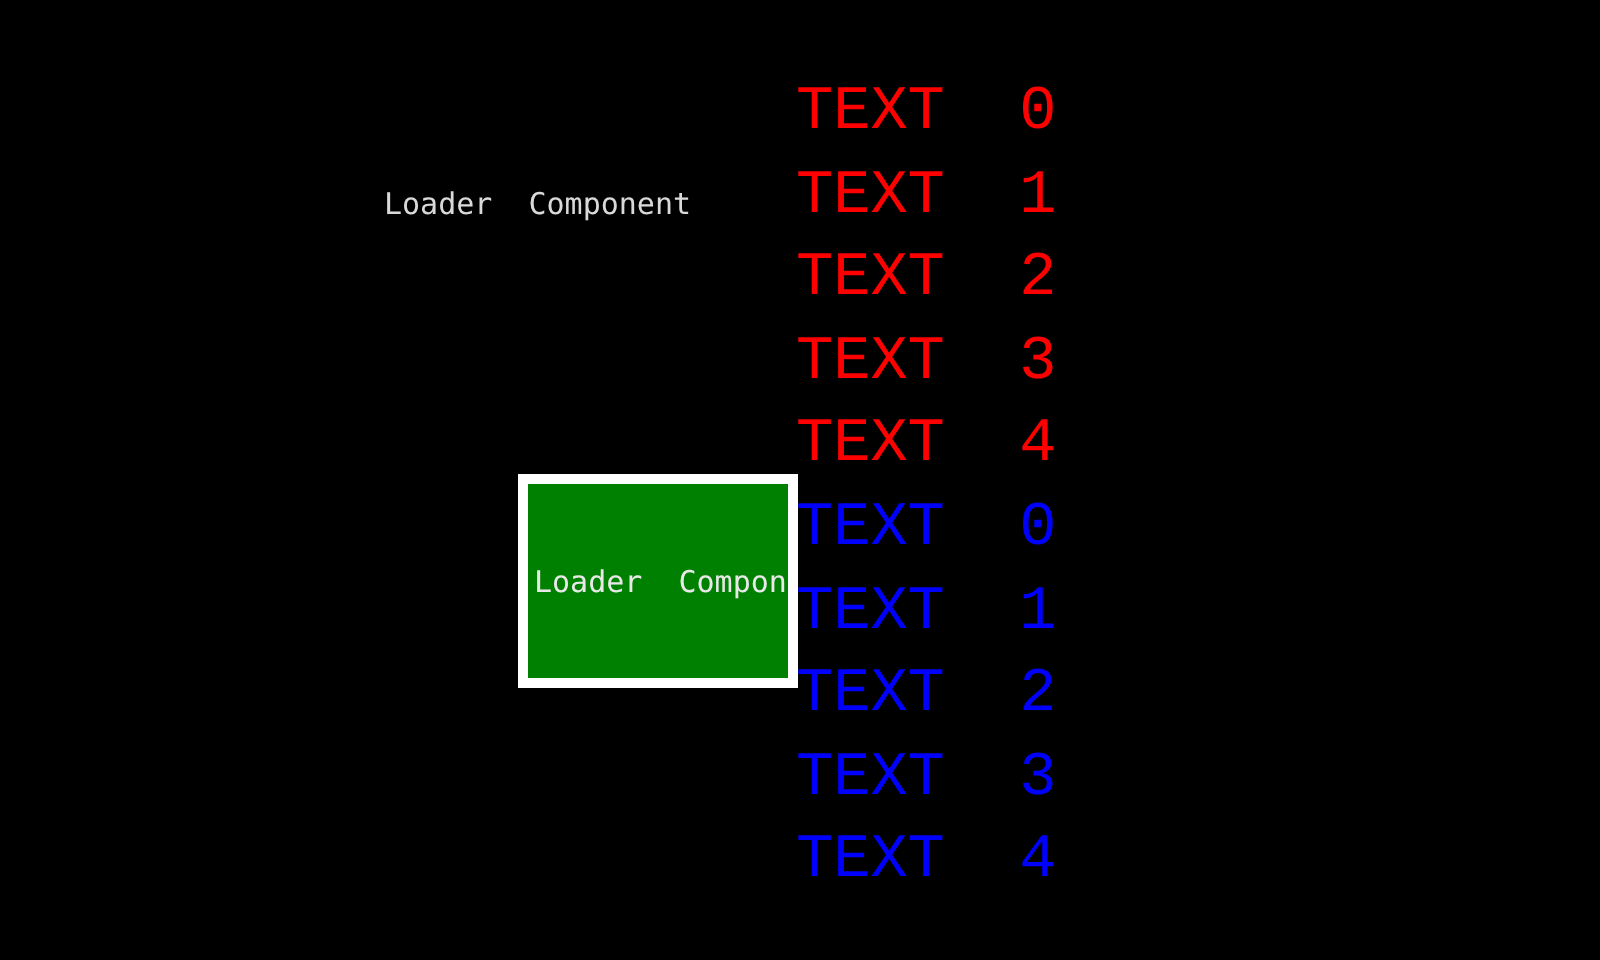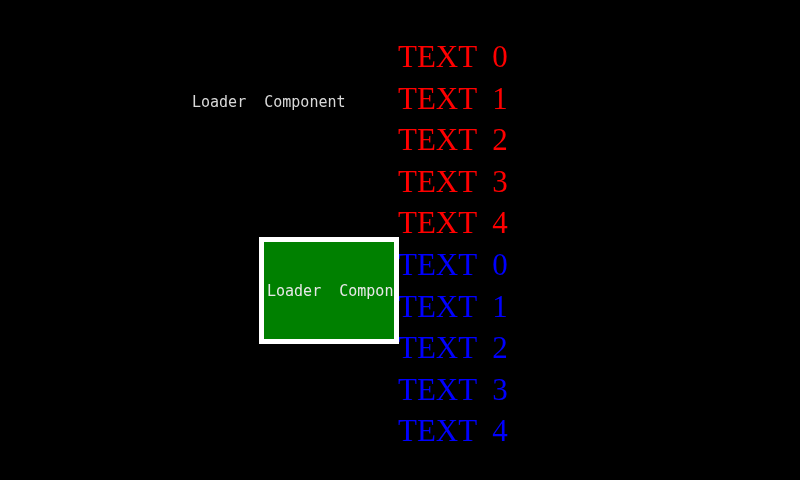--- a/index.html
+++ b/index.html
@@ -34,21 +34,21 @@
   
   .text-column {
     position: absolute;
     left: 398px;
     top: 36px;
     width: 240px;
   }
   .text-row {
     height: 41.6px;
     line-height: 41.6px;
-    font-family: Liberation Serif, serif;
+    font-family: Liberation Mono, monospace;
     font-size: 31px;
     white-space: pre;
   }
   .text-row.red  { color: #ff0000; }
   .text-row.blue { color: #0000ff; }
 
   
   .loader-panel {
     position: absolute;
     left: 259px;

